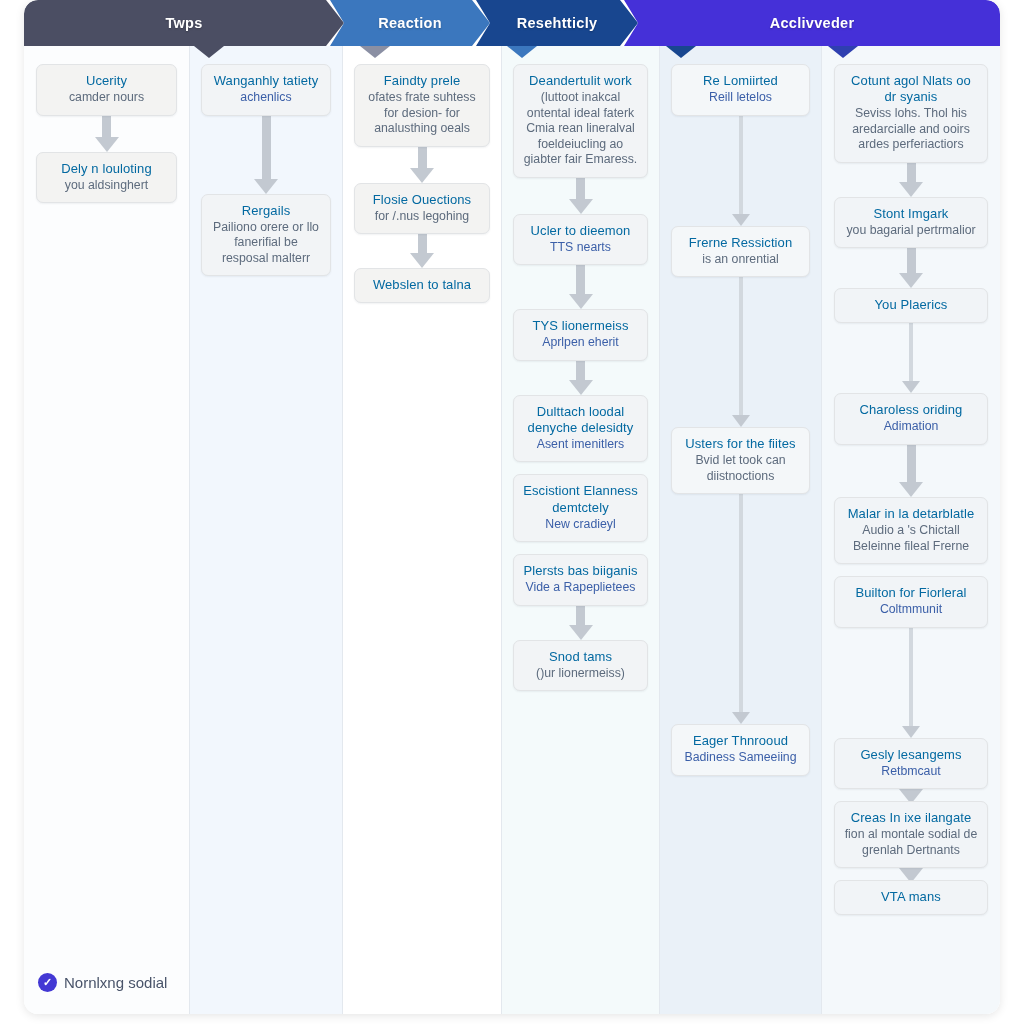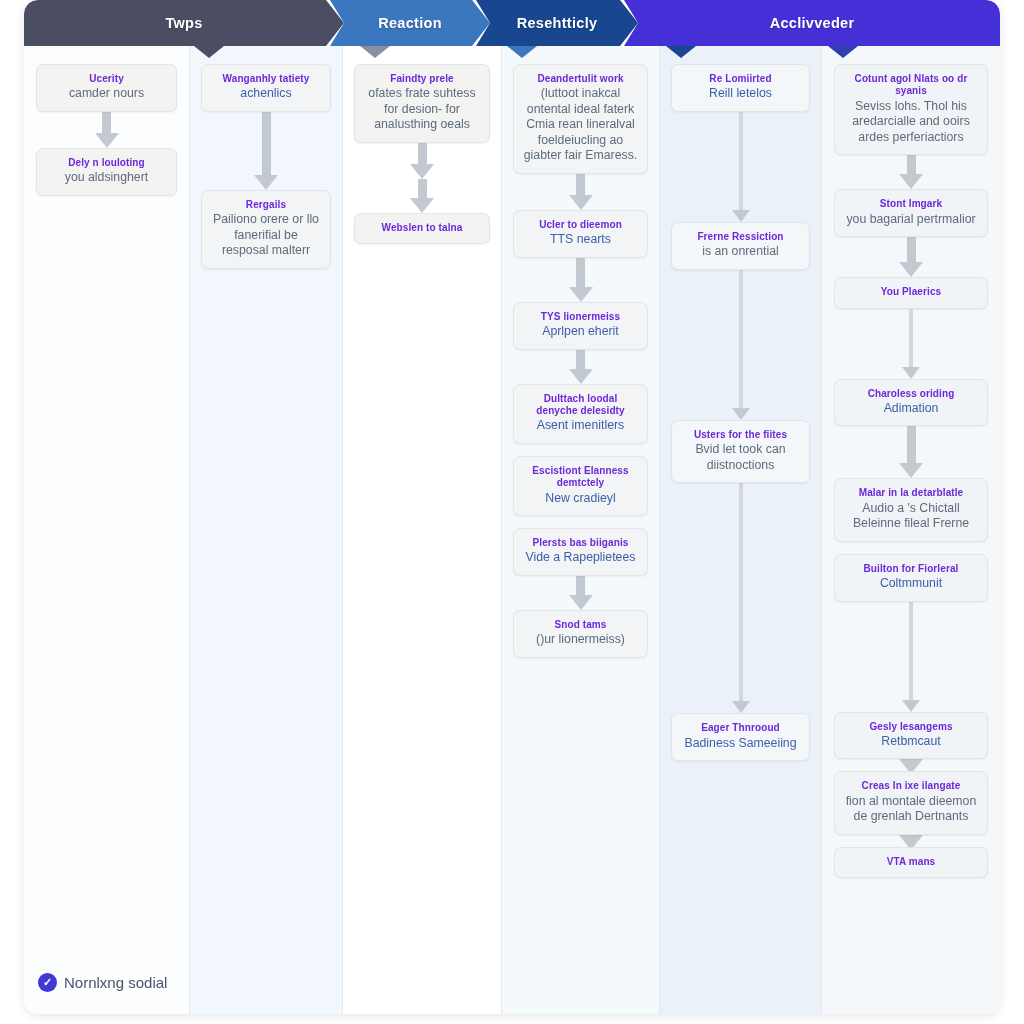--- a/index.html
+++ b/index.html
@@ -124,23 +124,23 @@
     text-align: center;
     width: 86%;
     z-index: 2;
   }
   .col-1 .card, .col-3 .card, .col-4 .card, .col-5 .card { background:#f2f4f6; }
   .col-4 .card { background:#f4f7f9; }
   .col-5 .card { background:#f1f4f7; }
 
   .card .t {
     display: block;
-    font-size: 10px;
-    font-weight: 700;
-    color: #6d28d9;
+    font-size: 13px;
+    font-weight: 400;
+    color: #0369a1;
     line-height: 1.24;
     letter-spacing: 0.1px;
   }
   .card .s {
     display: block;
     font-size: 12.3px;
     font-weight: 400;
     color: #5d6b7d;
     line-height: 1.26;
     margin-top: 1px;
@@ -270,20 +270,24 @@
           <div class="card">
             <span class="t">Faindty prele</span>
             <span class="s">ofates frate suhtess for desion- for analusthing oeals</span>
           </div>
           <div class="conn" style="height: 36px;">
             <div class="arrow">
               <span class="stem" style="height: 21px;"></span>
               <span class="head"></span>
             </div>
           </div>
+          <div class="card">
+            <span class="t">Flosie Ouections</span>
+            <span class="s">for /.nus legohing</span>
+          </div>
           <div class="conn" style="height: 34px;">
             <div class="arrow">
               <span class="stem" style="height: 19px;"></span>
               <span class="head"></span>
             </div>
           </div>
           <div class="card">
             <span class="t">Webslen to talna</span>
           </div>
         </div>
@@ -439,21 +443,21 @@
             <span class="s blue">Retbmcaut</span>
           </div>
           <div class="conn" style="height: 12px;">
             <div class="arrow">
               <span class="stem" style="height: 0px;"></span>
               <span class="head"></span>
             </div>
           </div>
           <div class="card">
             <span class="t">Creas In ixe ilangate</span>
-            <span class="s">fion al montale dieemon de grenlah Dertnants</span>
+            <span class="s">fion al montale sodial de grenlah Dertnants</span>
           </div>
           <div class="conn" style="height: 12px;">
             <div class="arrow">
               <span class="stem" style="height: 0px;"></span>
               <span class="head"></span>
             </div>
           </div>
           <div class="card">
             <span class="t">VTA mans</span>
           </div>

